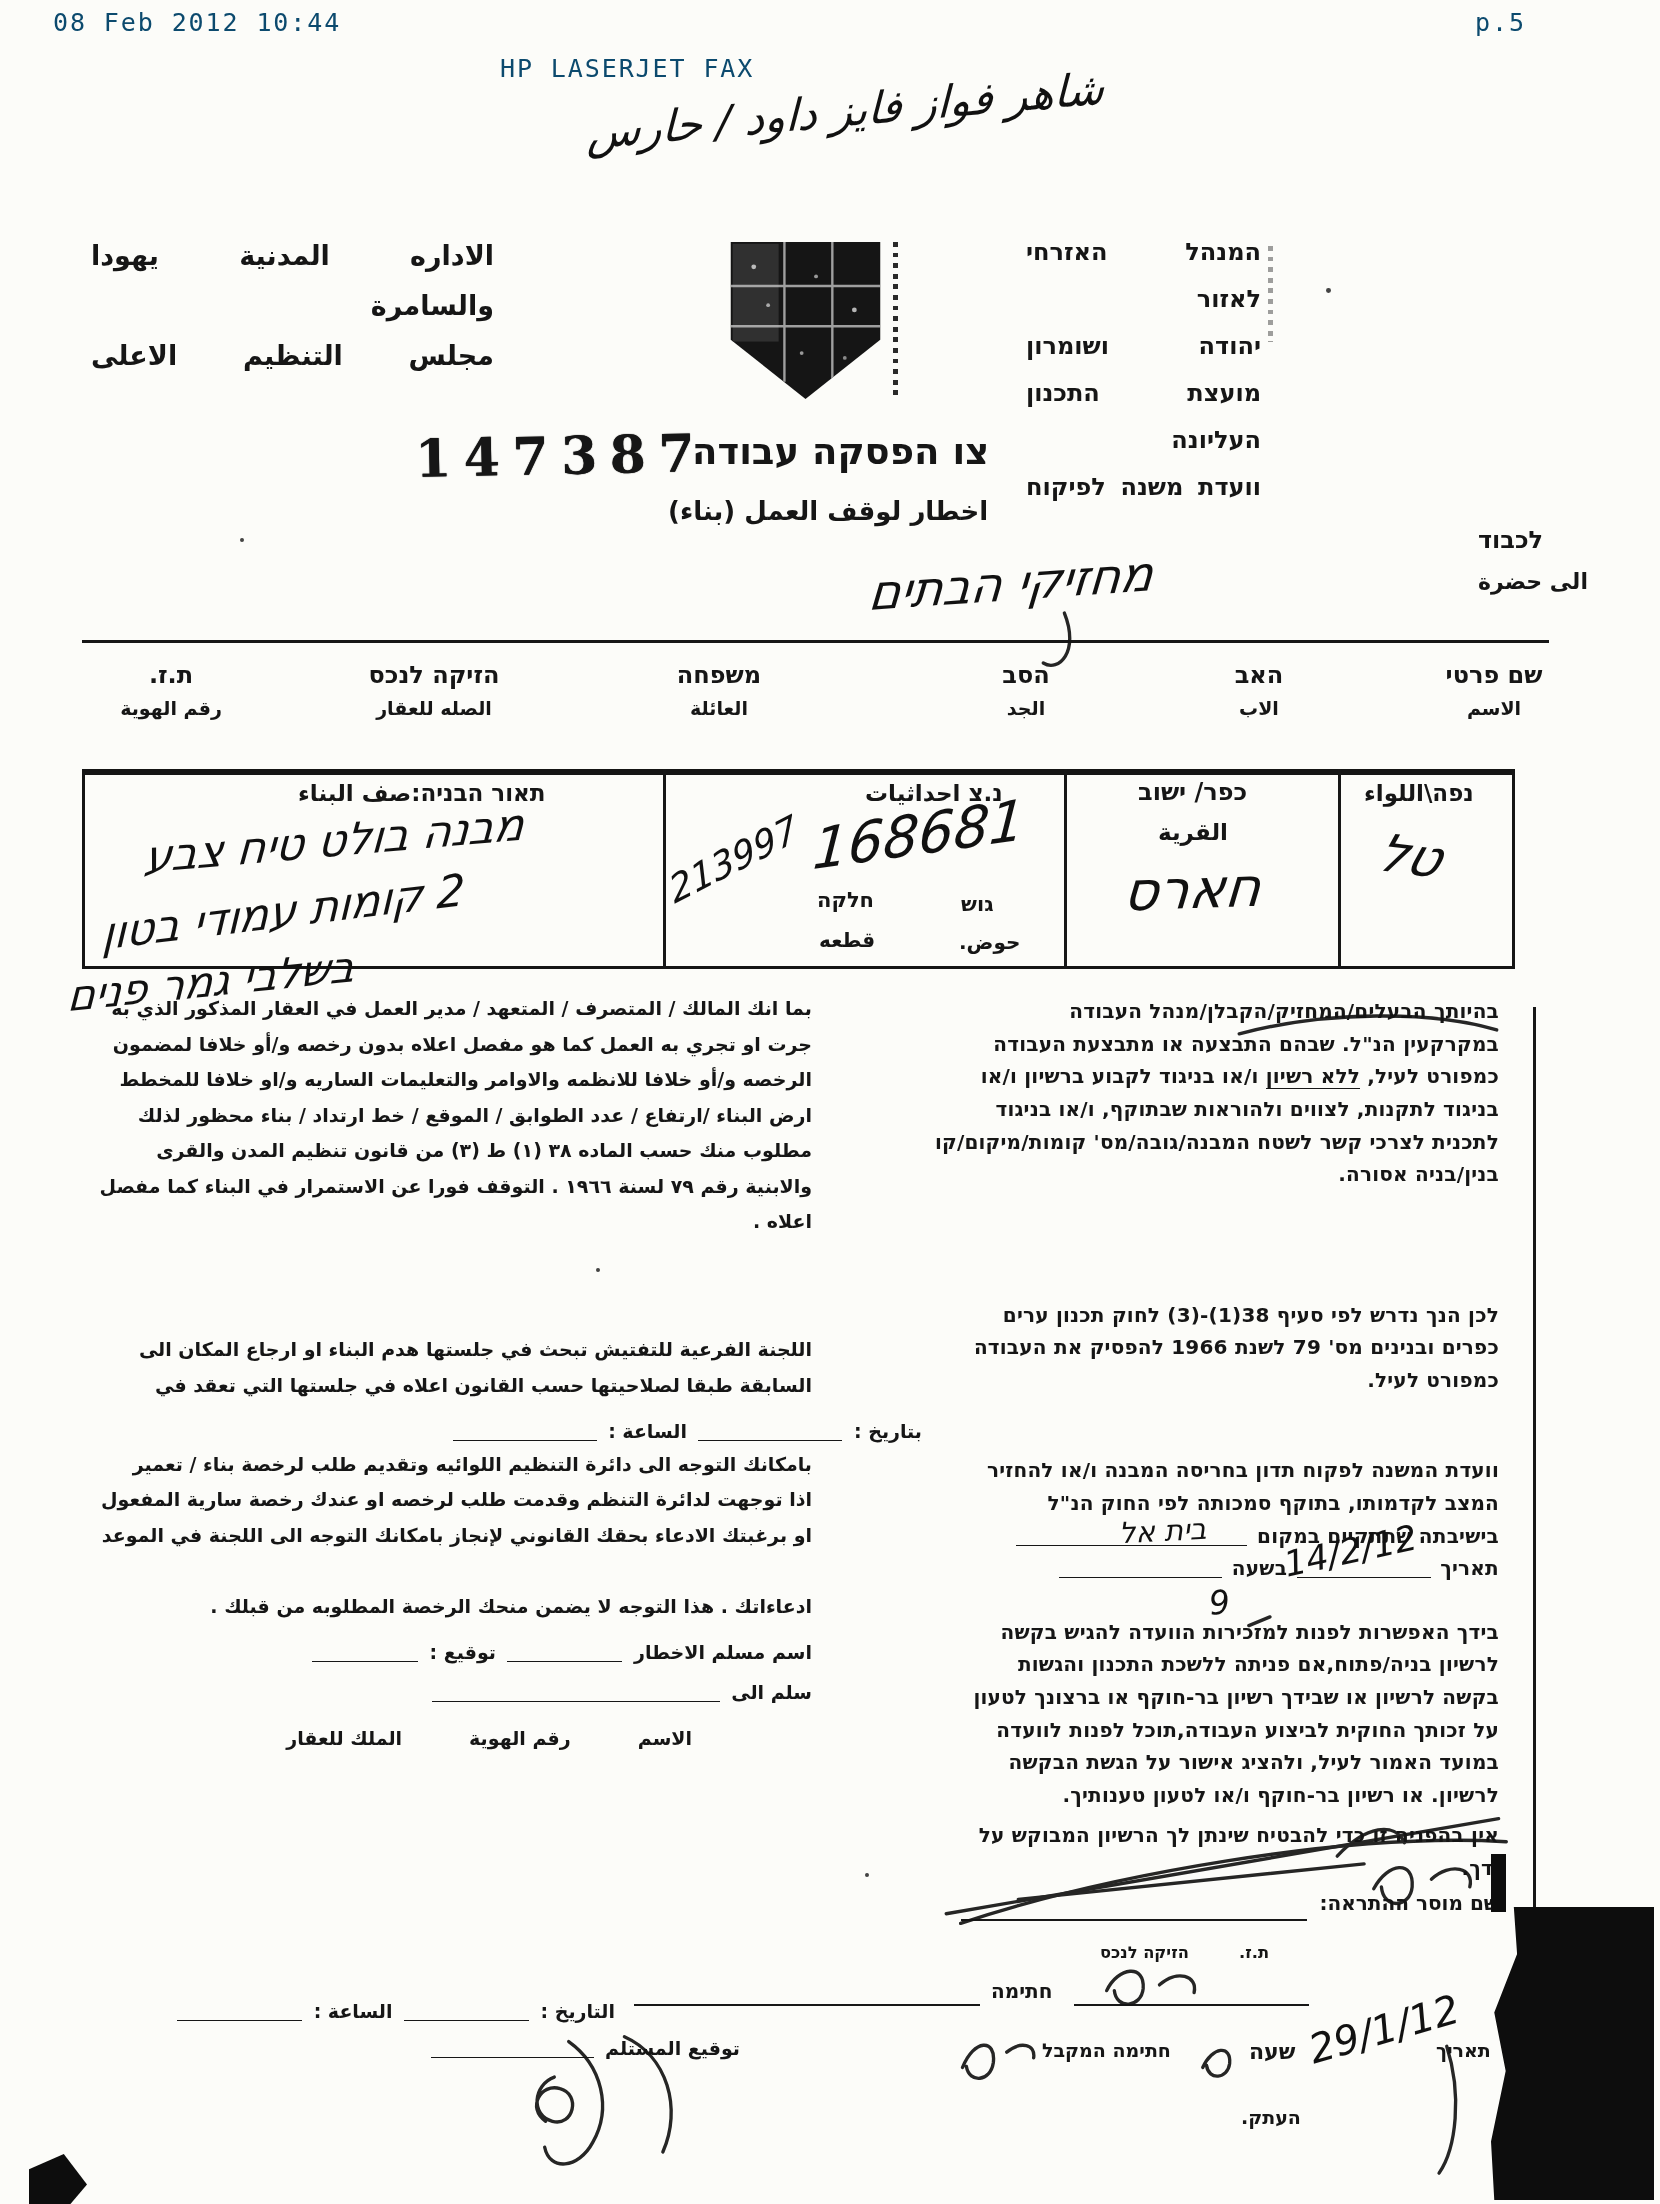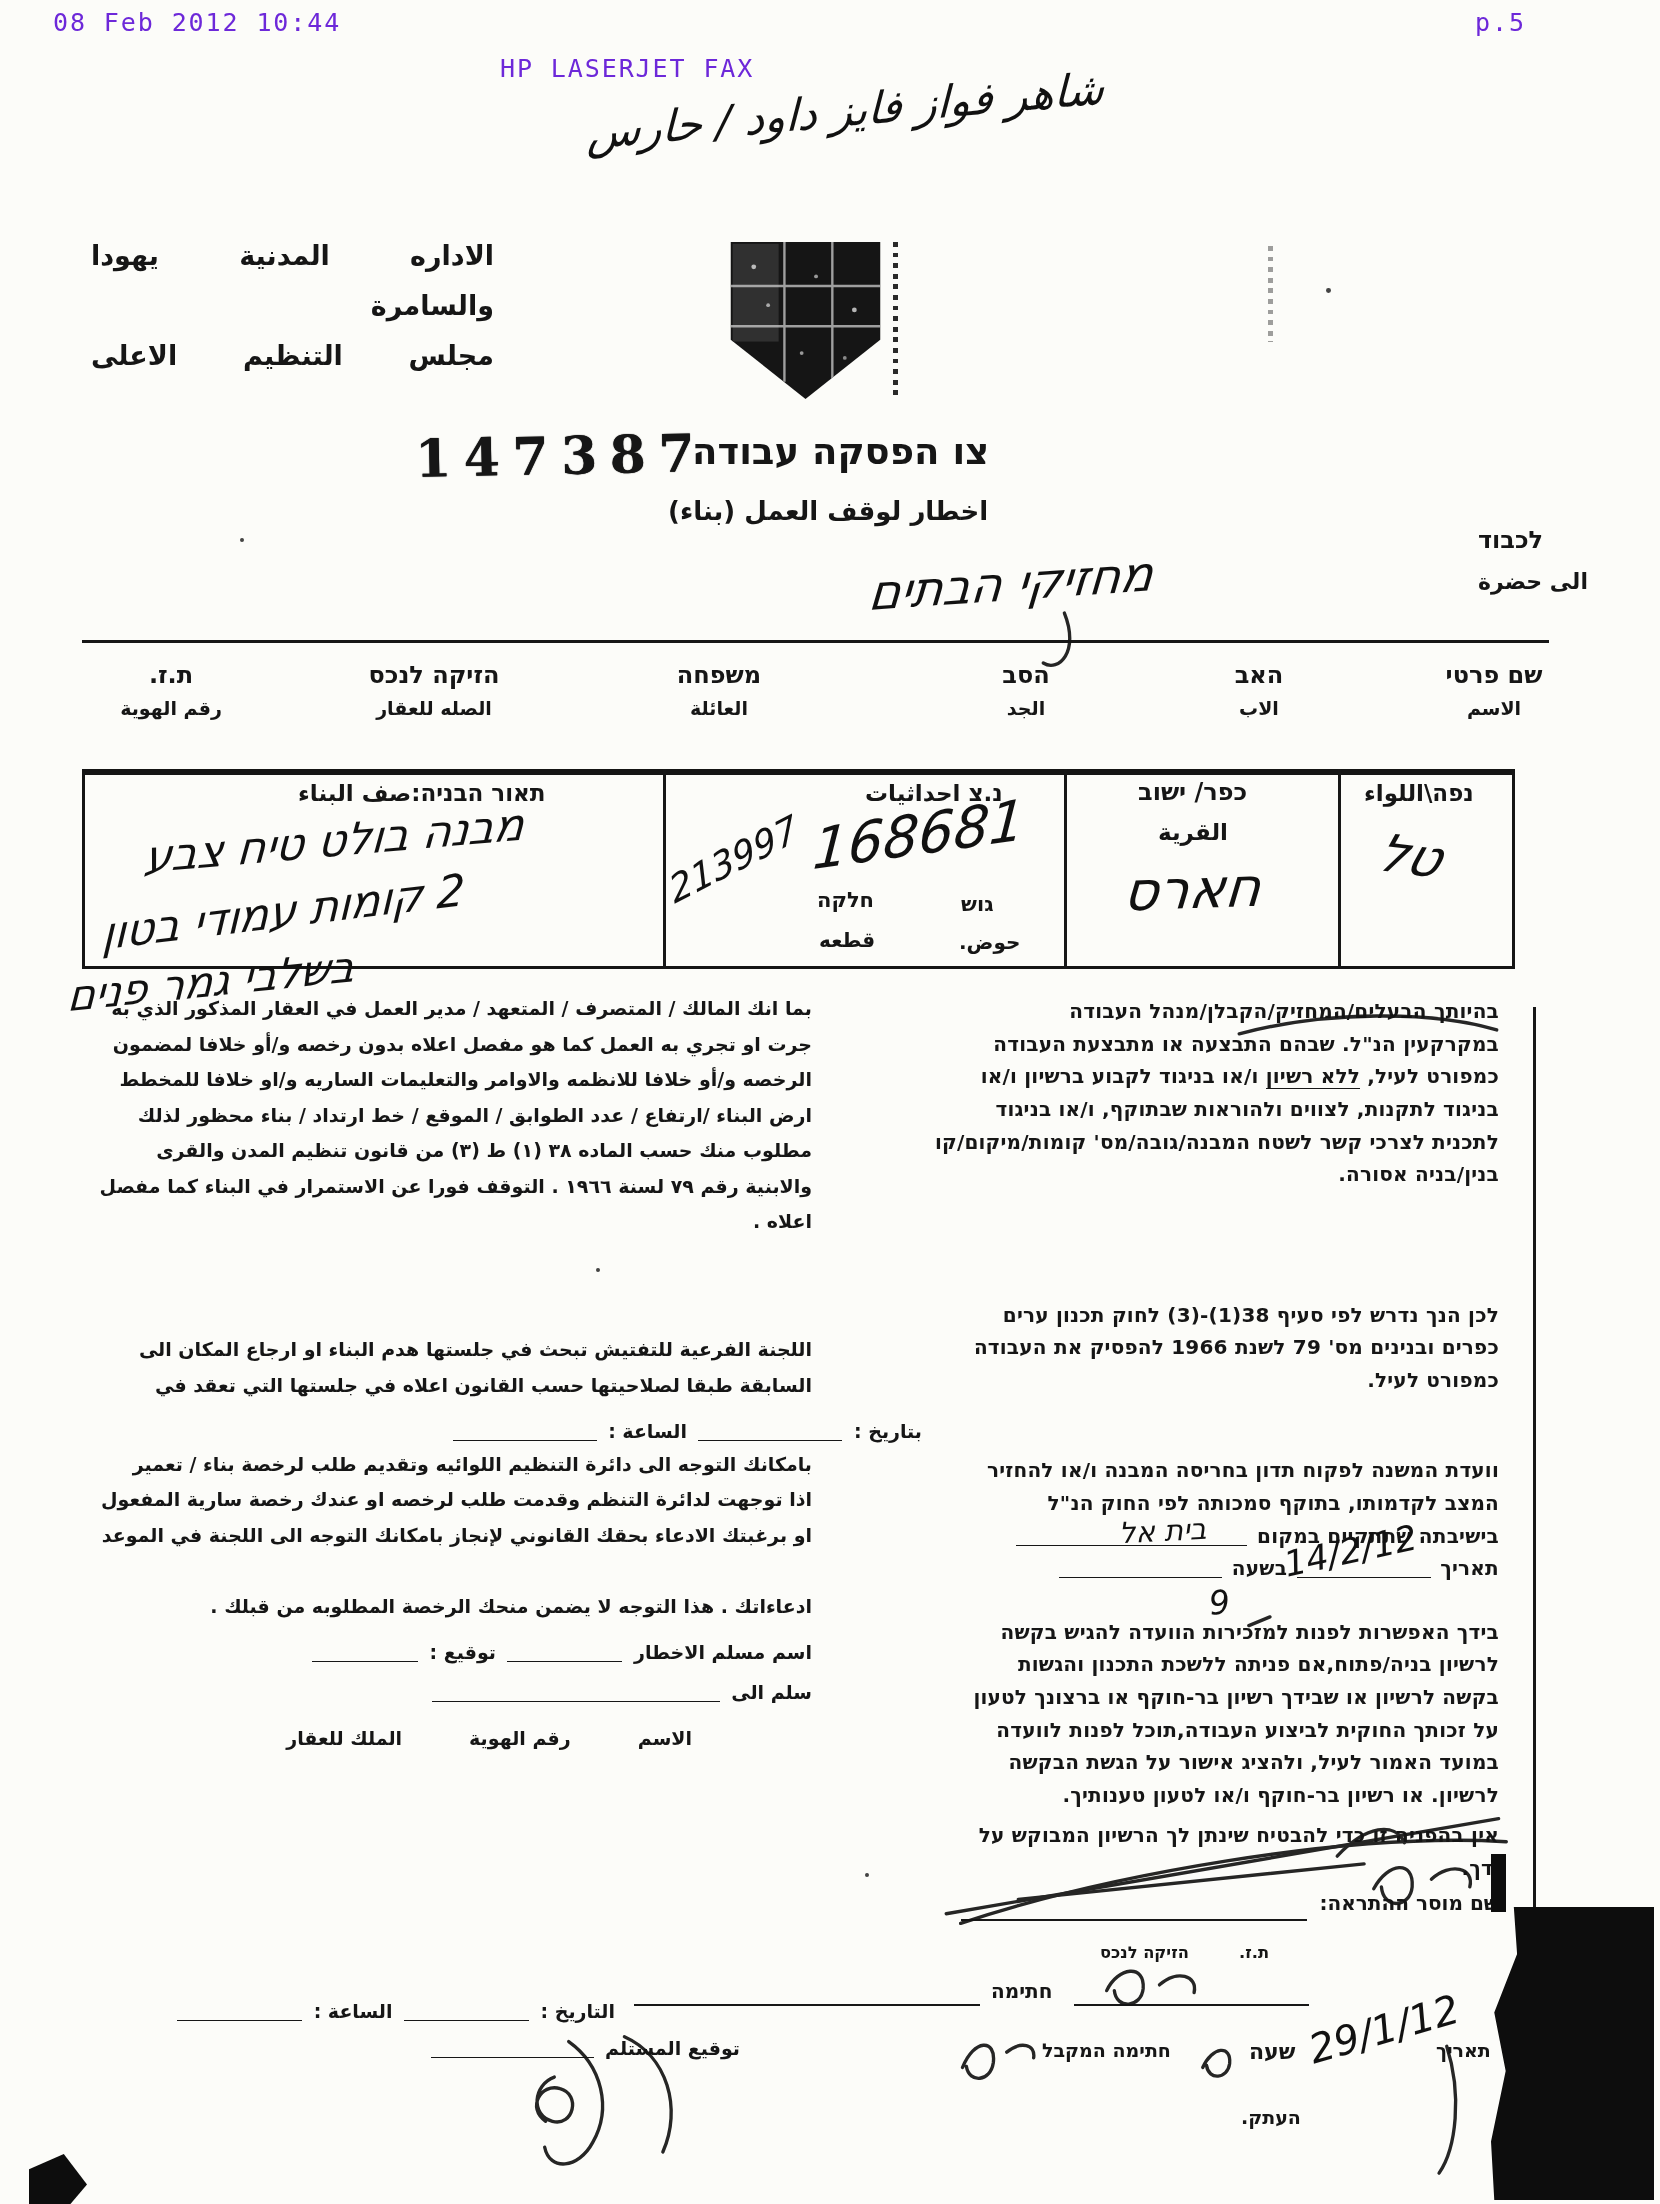--- a/index.html
+++ b/index.html
@@ -2,21 +2,21 @@
 <html><head>
 <meta charset="utf-8">
 <style>
   html,body{margin:0;padding:0;background:#d9d9d9;}
   .page{position:relative;width:1660px;height:2205px;background:#fcfcf9;color:#161616;
         font-family:"DejaVu Sans",sans-serif;overflow:hidden;}
   .abs{position:absolute;}
   .rtl{direction:rtl;}
   .nw{white-space:nowrap;}
   .b{font-weight:bold;}
-  .mono{font-family:"DejaVu Sans Mono",monospace;letter-spacing:1.9px;color:#6d28d9;}
+  .mono{font-family:"DejaVu Sans Mono",monospace;letter-spacing:1.9px;color:#0c4a6e;}
   .hline{position:absolute;background:#171717;height:2.9px;}
   .vline{position:absolute;background:#171717;width:2.9px;}
   .hw{font-style:italic;color:#111;white-space:nowrap;}
   .blank{display:inline-block;border-bottom:1.9px solid #171717;height:0.95em;vertical-align:-2.9px;}
   .lh-he div, .lh-ar div{text-align:justify;text-align-last:justify;}
   .hb{position:absolute;direction:rtl;white-space:nowrap;font-size:20px;font-weight:bold;right:161px;letter-spacing:0.2px;}
   .ab{position:absolute;direction:rtl;white-space:nowrap;font-size:19px;font-weight:bold;right:848px;}
   .colhead{position:absolute;text-align:center;transform:translateX(-50%);}
   .colhead .he{font-size:24px;font-weight:bold;white-space:nowrap;}
   .colhead .ar{font-size:19px;font-weight:bold;margin-top:7.7px;white-space:nowrap;}
@@ -61,20 +61,26 @@
         <circle cx="95" cy="40" r="2" fill="#999"></circle>
           <circle cx="135" cy="75" r="2.5" fill="#b5b5b5"></circle>
         <circle cx="80" cy="120" r="2" fill="#999"></circle>
           <circle cx="125" cy="125" r="2" fill="#8a8a8a"></circle>
       </g>
     </svg>
   </div>
   <div class="noise" style="left:893px;top:242px;height:154px;"></div>
   <div class="noise" style="left:1268px;top:246px;height:96px;opacity:.45;"></div>
 
+  <div class="abs rtl lh-he b" style="left:1026px;top:229px;width:235px;font-size:24px;line-height:47px;">
+    <div>המנהל האזרחי לאזור</div>
+    <div>יהודה ושומרון</div>
+    <div>מועצת התכנון העליונה</div>
+    <div>וועדת משנה לפיקוח</div>
+  </div>
 
   <div class="abs stamp" style="left:415px;top:425px;">147387</div>
   <div class="abs rtl b nw" style="left:692px;top:430px;font-size:37px;">צו הפסקה עבודה</div>
   <div class="abs rtl b nw" style="left:668px;top:496px;font-size:26px;">اخطار لوقف العمل (بناء)</div>
 
   <div class="abs rtl b nw" style="left:1478px;top:526px;font-size:24px;">לכבוד</div>
   <div class="abs rtl nw" style="left:1478px;top:569px;font-size:22px;font-weight:bold;">الى حضرة</div>
   <div class="abs hw rtl" style="left:869px;top:555px;font-size:48px;transform:rotate(-4deg) skewX(-10deg);">מחזיקי הבתים</div>
   <div class="hline" style="left:82px;top:640px;width:1467px;"></div>
 

